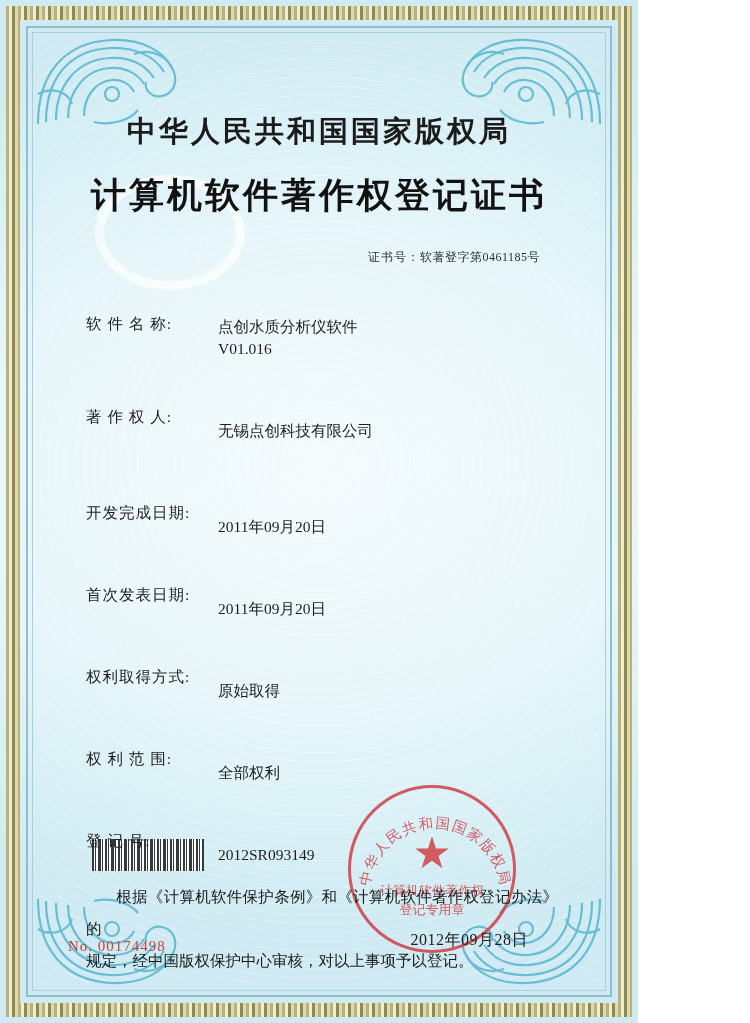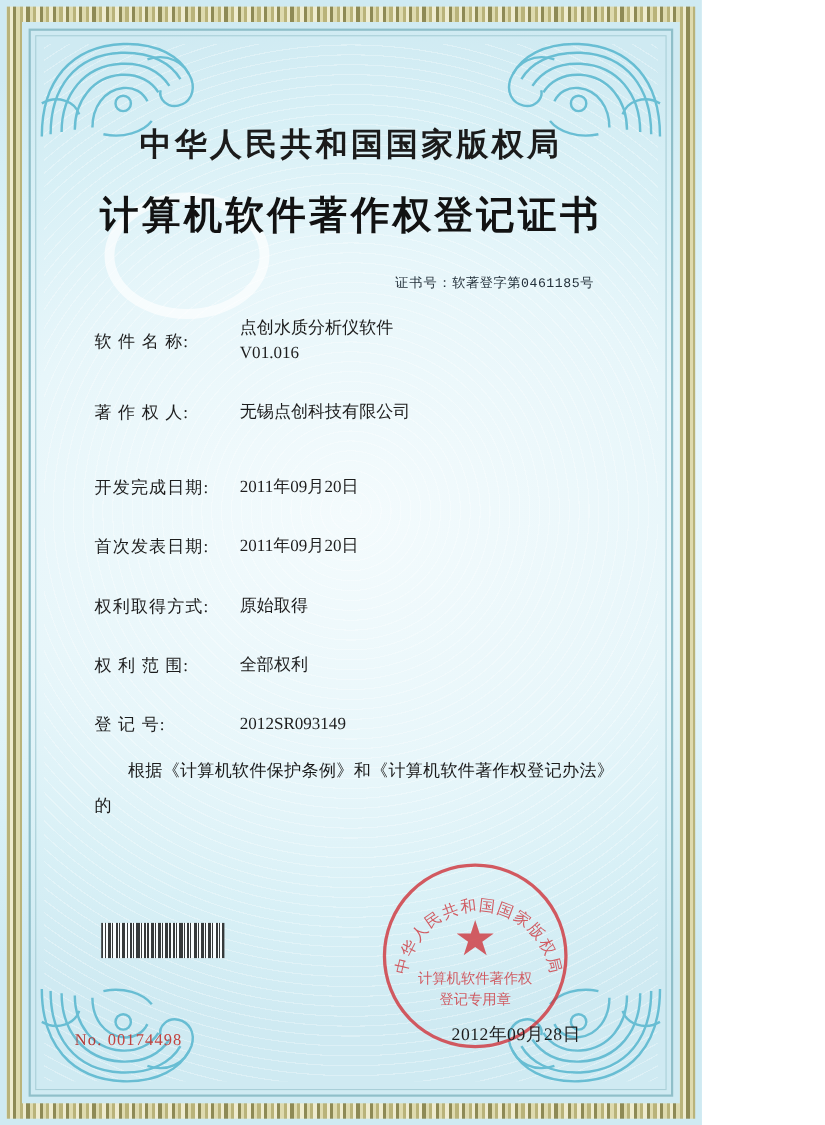--- a/index.html
+++ b/index.html
@@ -106,21 +106,20 @@
     font-family: "DejaVu Serif", serif;
   }
 
   .cert-no {
     text-align: right;
     margin-top: 30px;
     padding-right: 48px;
     font-size: 12px;
     color: #23303a;
     letter-spacing: 0.5px;
-    font-family: Liberation Mono, monospace;
   }
   .cert-no .label { letter-spacing: 1px; }
 
   .fields {
     margin-top: 22px;
     padding-left: 36px;
   }
   .field-row {
     display: flex;
     align-items: center;
@@ -131,20 +130,21 @@
   .field-label {
     width: 132px;
     flex: none;
     letter-spacing: 1px;
     white-space: nowrap;
   }
   .field-value {
     flex: 1;
     line-height: 1.42;
     white-space: pre-line;
+    margin-top: 28px;
   }
   .field-value.mono { font-family: "Liberation Serif", serif; }
 
   .spacer-lg { height: 36px; }
   .spacer-md { height: 22px; }
 
   .paragraph {
     margin-top: 15px;
     padding: 0 30px 0 36px;
     font-size: 15.5px;
@@ -349,20 +349,21 @@
 
       <div class="field-row">
         <div class="field-label">登 记 号:</div>
         <div class="field-value mono">2012SR093149</div>
       </div>
 
     </div>
 
     <div class="paragraph">
       <span class="indent"></span><span>根据《计算机软件保护条例》和《计算机软件著作权登记办法》的</span><br>
+      <span>规定，经中国版权保护中心审核，对以上事项予以登记。</span>
     </div>
 
   </div>
 
   <div class="barcode"></div>
 
   <div class="seal">
     <svg class="seal-arc" viewBox="0 0 168 168">
       <defs>
         <path id="arcpath" d="M 18 96 A 66 66 0 1 1 150 96" fill="none"></path>

